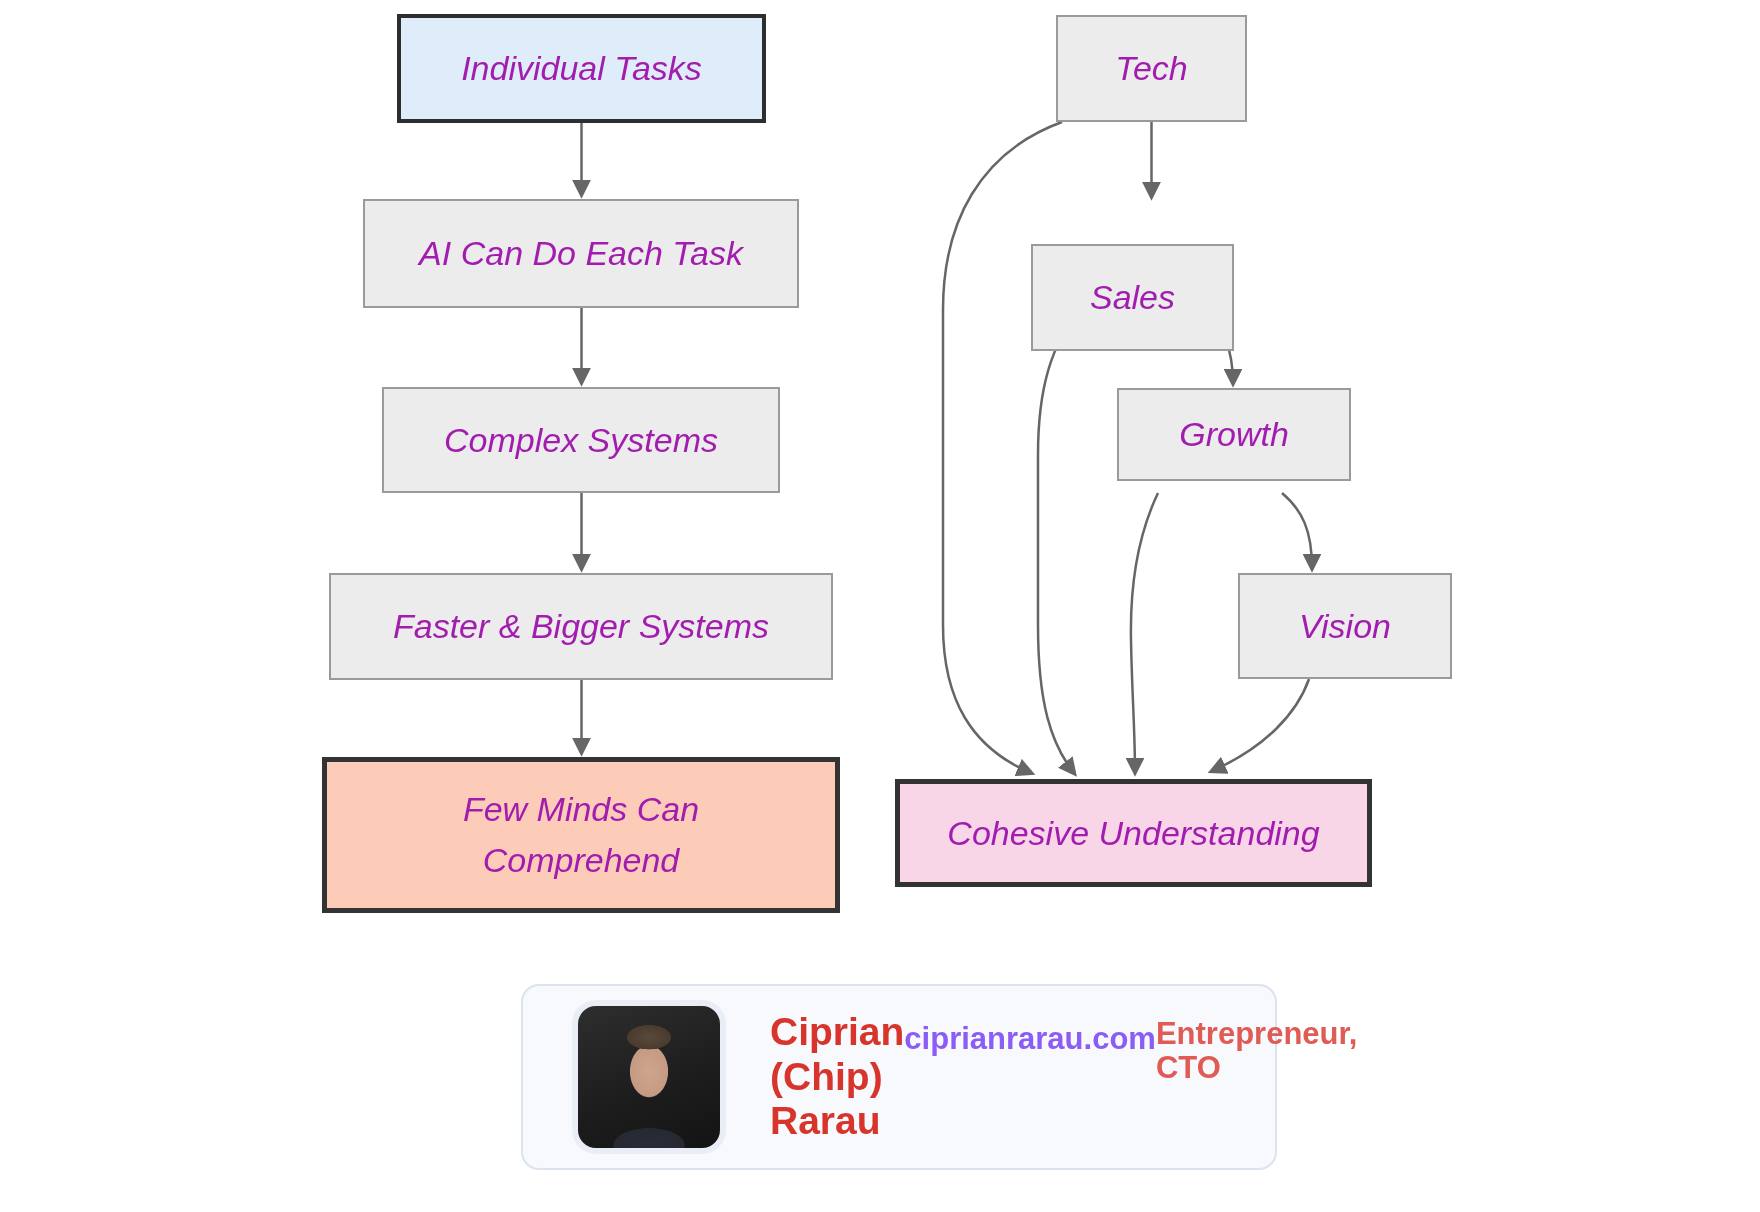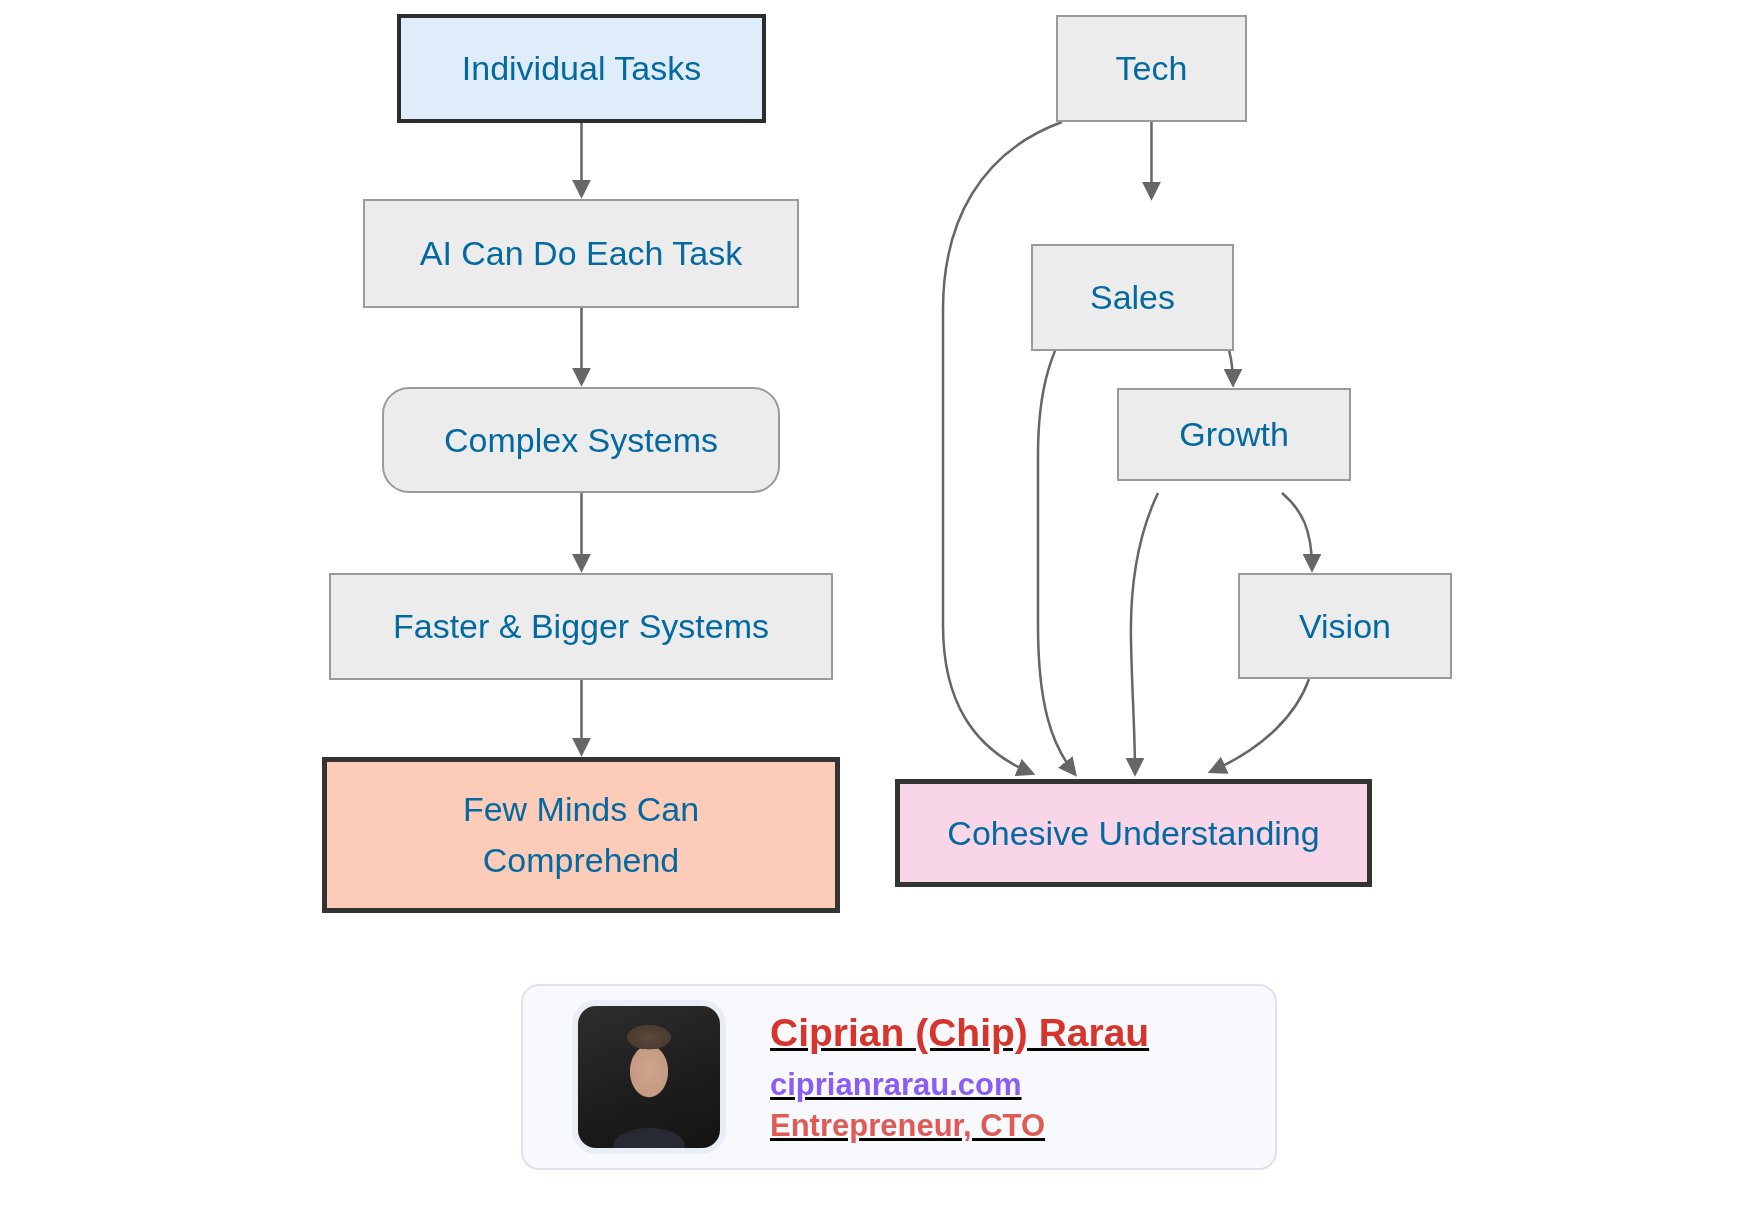--- a/index.html
+++ b/index.html
@@ -10,25 +10,26 @@
     font-family:"Liberation Sans", sans-serif;
     overflow:hidden;
   }
   #edges{position:absolute;left:0;top:0;width:1760px;height:1212px;}
   .node{
     position:absolute;
     display:flex;align-items:center;justify-content:center;
     box-sizing:border-box;
     background:#ececec;
     border:2px solid #9a9a9a;
-    color:#0369a1;
+    color:#a21caf;
     font-size:34px;
     text-align:center;
     line-height:1.5;
     white-space:pre-line;
+    font-style:italic;
   }
   .node.blue{background:#deedf9;border:4px solid #2e2e2e;}
   .node.peach{background:#fdccb8;border:5px solid #333333;}
   .node.pink{background:#f9d5e8;border:5px solid #333333;}
 
   
   .card{
     position:absolute;left:521px;top:984px;width:756px;height:186px;
     box-sizing:border-box;
     background:#f7f9fc;
@@ -42,21 +43,21 @@
     width:154px;height:154px;flex:0 0 auto;
     box-sizing:border-box;
     border-radius:24px;
     border:6px solid #e9eef6;
     background:
       radial-gradient(ellipse 36px 20px at 50% 22%, #5a4a3c 0%, #4a3b2f 60%, rgba(60,47,37,0) 62%),
       radial-gradient(ellipse 31px 42px at 50% 46%, #cfa58d 0%, #c49a83 60%, rgba(196,154,131,0) 63%),
       radial-gradient(ellipse 50px 24px at 50% 98%, #2a2d38 0%, #262932 70%, rgba(30,30,36,0) 72%),
       linear-gradient(160deg, #2e2e2e 0%, #1c1c1c 60%, #141414 100%);
   }
-  .card-text{display:flex;flex-direction:column;text-decoration:underline;}
+  .card-text{display:flex;flex-direction:row;}
   .card-name{font-size:39px;font-weight:bold;color:#d7342c;line-height:1.15;}
   .card-site{font-size:31px;font-weight:bold;color:#8b5cf6;margin-top:12px;line-height:1.1;}
   .card-role{font-size:31px;font-weight:bold;color:#e05b55;margin-top:7px;line-height:1.1;}
 </style>
 </head>
 <body>
 
 <div id="stage">
 
   <svg id="edges" viewBox="0 0 1760 1212" xmlns="http://www.w3.org/2000/svg">
@@ -80,21 +81,21 @@
       <path d="M1309,679 C1297,713 1266,747 1212,771" marker-end="url(#arrow)"></path>
     </g>
   </svg>
 
   <div class="node blue" style="left:397px;top:14px;width:369px;height:109px;">
     <span>Individual Tasks</span>
   </div>
   <div class="node" style="left:363px;top:199px;width:436px;height:109px;">
     <span>AI Can Do Each Task</span>
   </div>
-  <div class="node" style="left:382px;top:387px;width:398px;height:106px;border-radius:27px;">
+  <div class="node" style="left:382px;top:387px;width:398px;height:106px;">
     <span>Complex Systems</span>
   </div>
   <div class="node" style="left:329px;top:573px;width:504px;height:107px;">
     <span>Faster &amp; Bigger Systems</span>
   </div>
   <div class="node peach" style="left:322px;top:757px;width:518px;height:156px;">
     <span>Few Minds Can
 Comprehend</span>
   </div>
 

